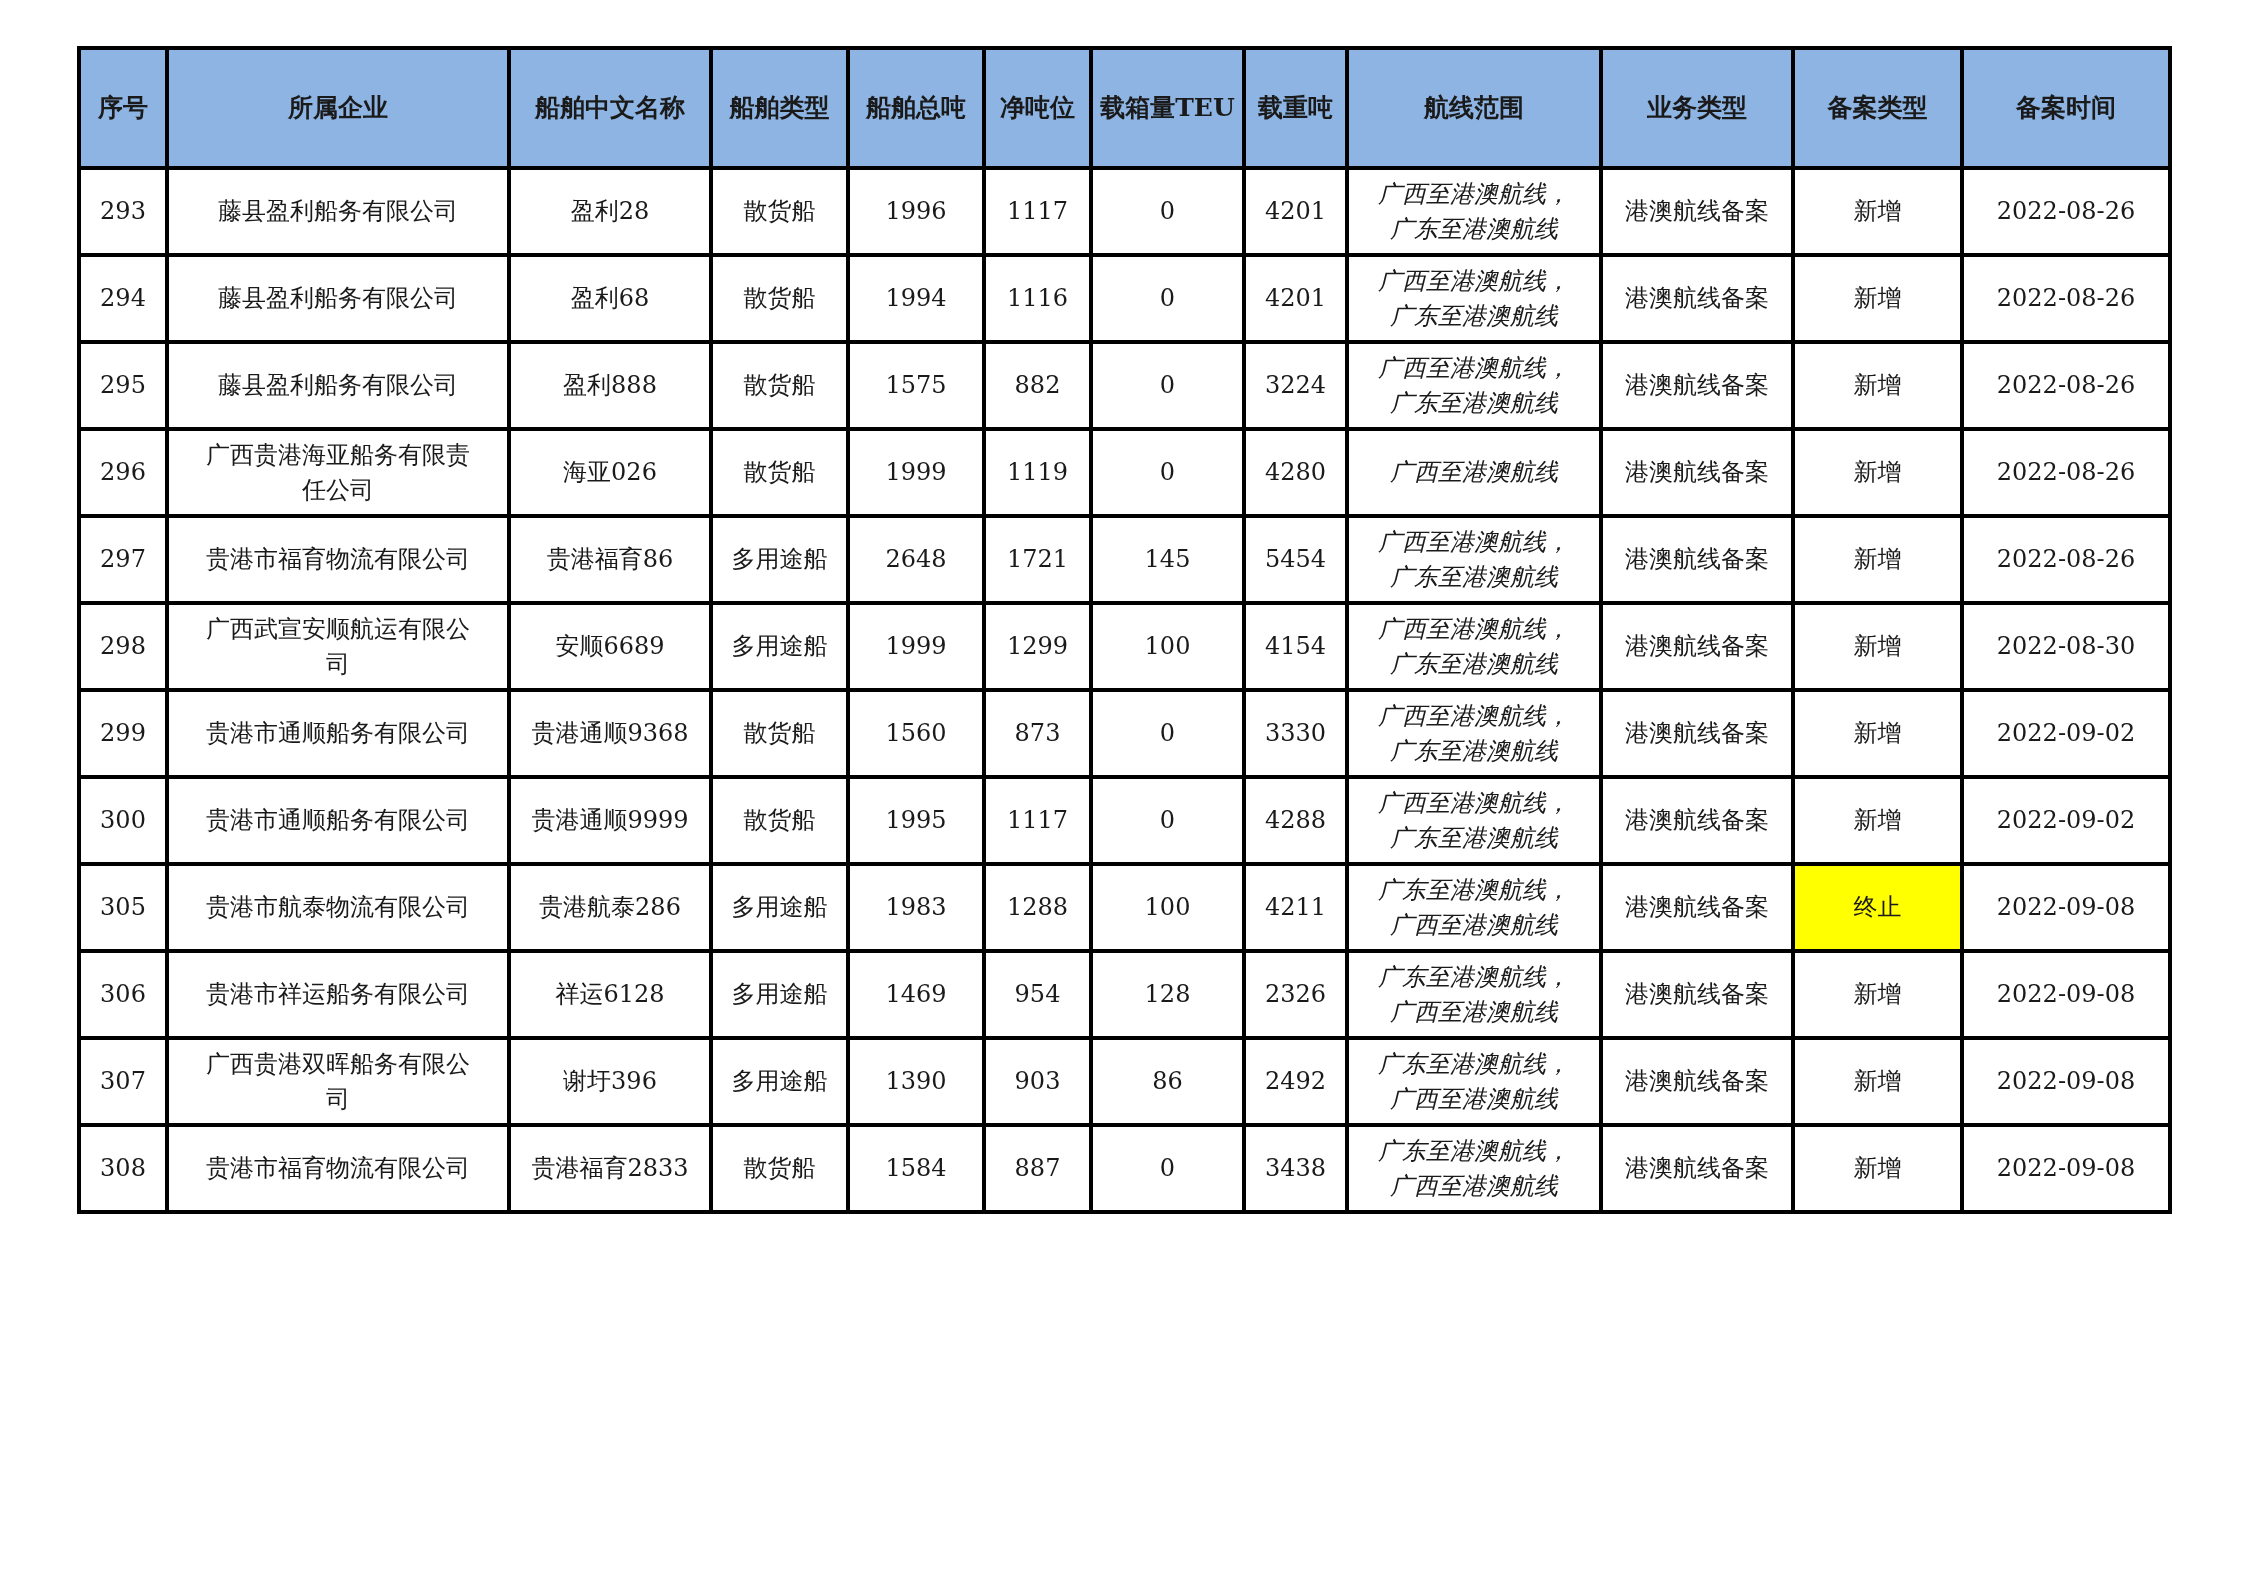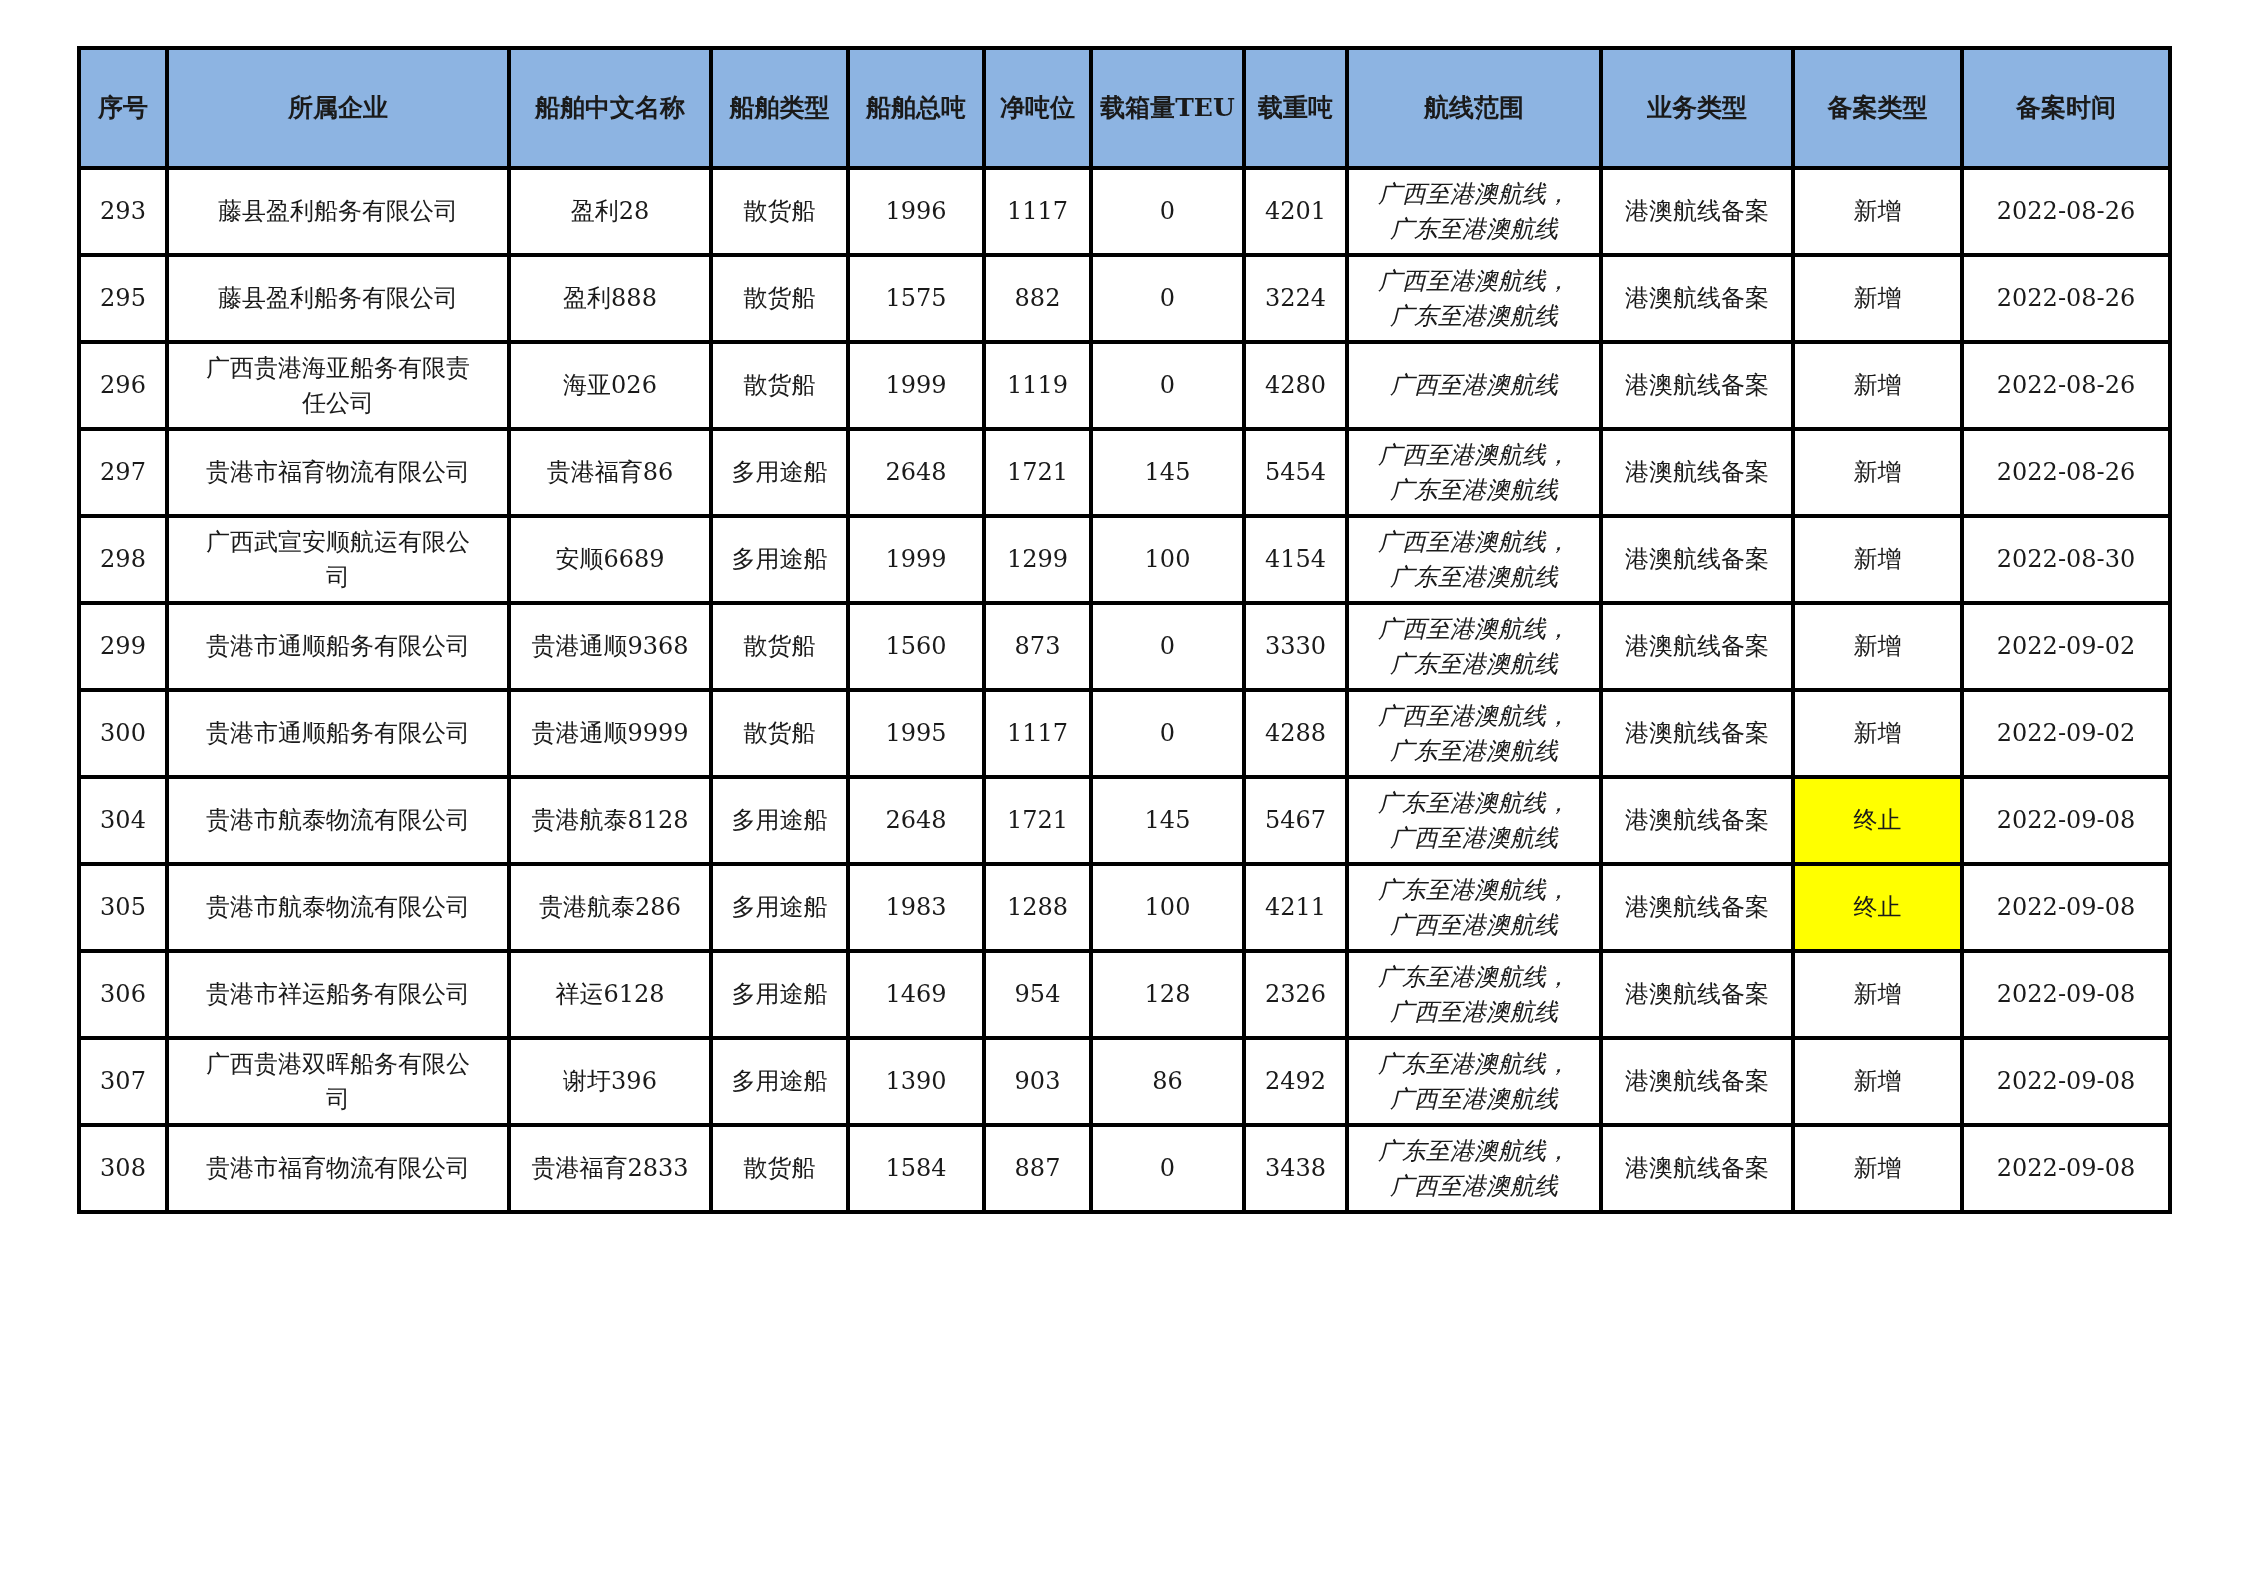--- a/index.html
+++ b/index.html
@@ -108,20 +108,35 @@
       <td class="c-net">1117</td>
       <td class="c-teu">0</td>
       <td class="c-dwt">4201</td>
       <td class="c-route">广西至港澳航线，
 广东至港澳航线</td>
       <td class="c-business">港澳航线备案</td>
       <td class="c-filing">新增</td>
       <td class="c-date">2022-08-26</td>
     </tr>
         <tr>
+      <td class="c-no">294</td>
+      <td class="c-company">藤县盈利船务有限公司</td>
+      <td class="c-ship">盈利68</td>
+      <td class="c-type">散货船</td>
+      <td class="c-gross">1994</td>
+      <td class="c-net">1116</td>
+      <td class="c-teu">0</td>
+      <td class="c-dwt">4201</td>
+      <td class="c-route">广西至港澳航线，
+广东至港澳航线</td>
+      <td class="c-business">港澳航线备案</td>
+      <td class="c-filing">新增</td>
+      <td class="c-date">2022-08-26</td>
+    </tr>
+        <tr>
       <td class="c-no">295</td>
       <td class="c-company">藤县盈利船务有限公司</td>
       <td class="c-ship">盈利888</td>
       <td class="c-type">散货船</td>
       <td class="c-gross">1575</td>
       <td class="c-net">882</td>
       <td class="c-teu">0</td>
       <td class="c-dwt">3224</td>
       <td class="c-route">广西至港澳航线，
 广东至港澳航线</td>
@@ -195,35 +210,20 @@
       <td class="c-type">散货船</td>
       <td class="c-gross">1995</td>
       <td class="c-net">1117</td>
       <td class="c-teu">0</td>
       <td class="c-dwt">4288</td>
       <td class="c-route">广西至港澳航线，
 广东至港澳航线</td>
       <td class="c-business">港澳航线备案</td>
       <td class="c-filing">新增</td>
       <td class="c-date">2022-09-02</td>
-    </tr>
-        <tr>
-      <td class="c-no">304</td>
-      <td class="c-company">贵港市航泰物流有限公司</td>
-      <td class="c-ship">贵港航泰8128</td>
-      <td class="c-type">多用途船</td>
-      <td class="c-gross">2648</td>
-      <td class="c-net">1721</td>
-      <td class="c-teu">145</td>
-      <td class="c-dwt">5467</td>
-      <td class="c-route">广东至港澳航线，
-广西至港澳航线</td>
-      <td class="c-business">港澳航线备案</td>
-      <td class="c-filing highlight">终止</td>
-      <td class="c-date">2022-09-08</td>
     </tr>
         <tr>
       <td class="c-no">305</td>
       <td class="c-company">贵港市航泰物流有限公司</td>
       <td class="c-ship">贵港航泰286</td>
       <td class="c-type">多用途船</td>
       <td class="c-gross">1983</td>
       <td class="c-net">1288</td>
       <td class="c-teu">100</td>
       <td class="c-dwt">4211</td>

